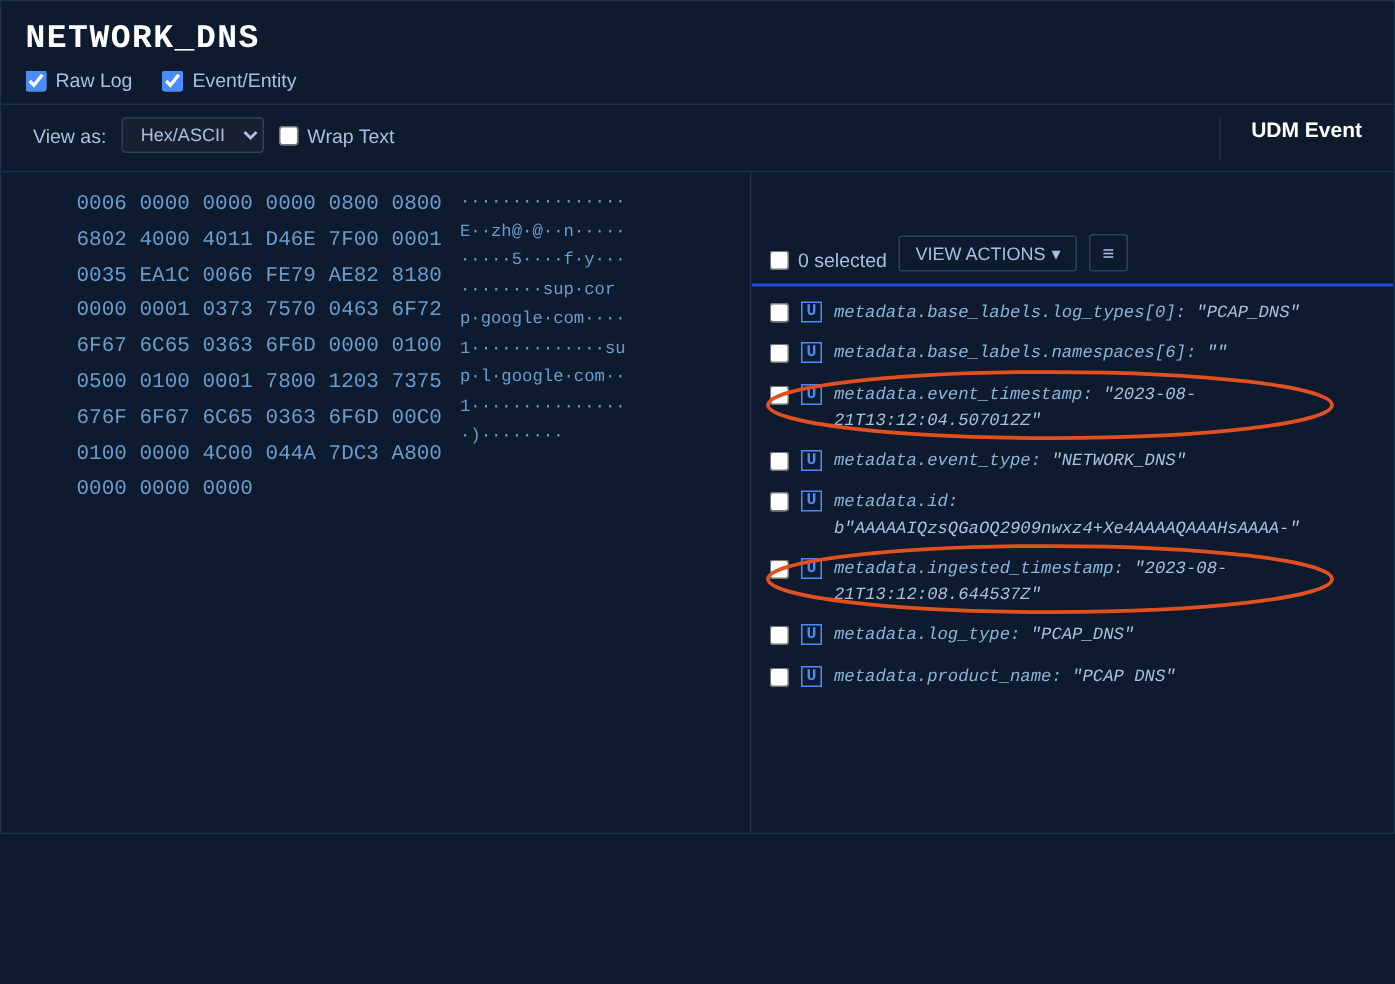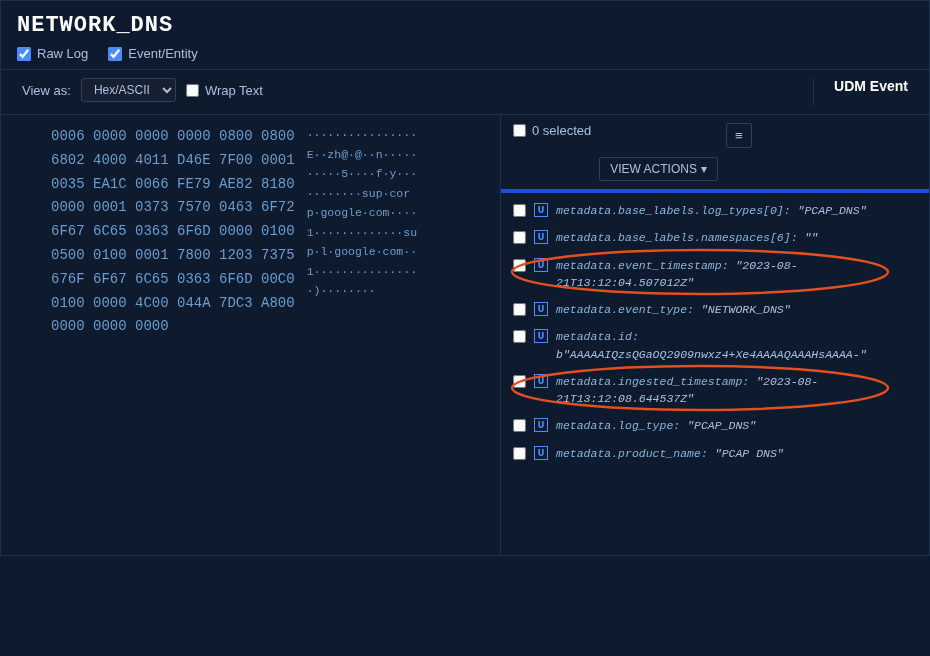--- a/index.html
+++ b/index.html
@@ -161,25 +161,25 @@
     
     .right-panel {
       flex: 1;
       background: #0e1a2e;
       display: flex;
       flex-direction: column;
       overflow: hidden;
     }
     .udm-toolbar {
       display: flex;
-      align-items: flex-start;
+      align-items: flex-end;
       padding: 8px 12px;
       gap: 8px;
       background: #0e1a2e;
-      border-bottom: 4px solid #1d4ed8;
+      border-bottom: 2px solid #1d4ed8;
     }
     .selected-count {
       display: flex;
       align-items: center;
       gap: 6px;
       color: #a8c0e0;
       font-family: Arial, sans-serif;
       font-size: 13px;
     }
     .selected-count input[type=checkbox] {

